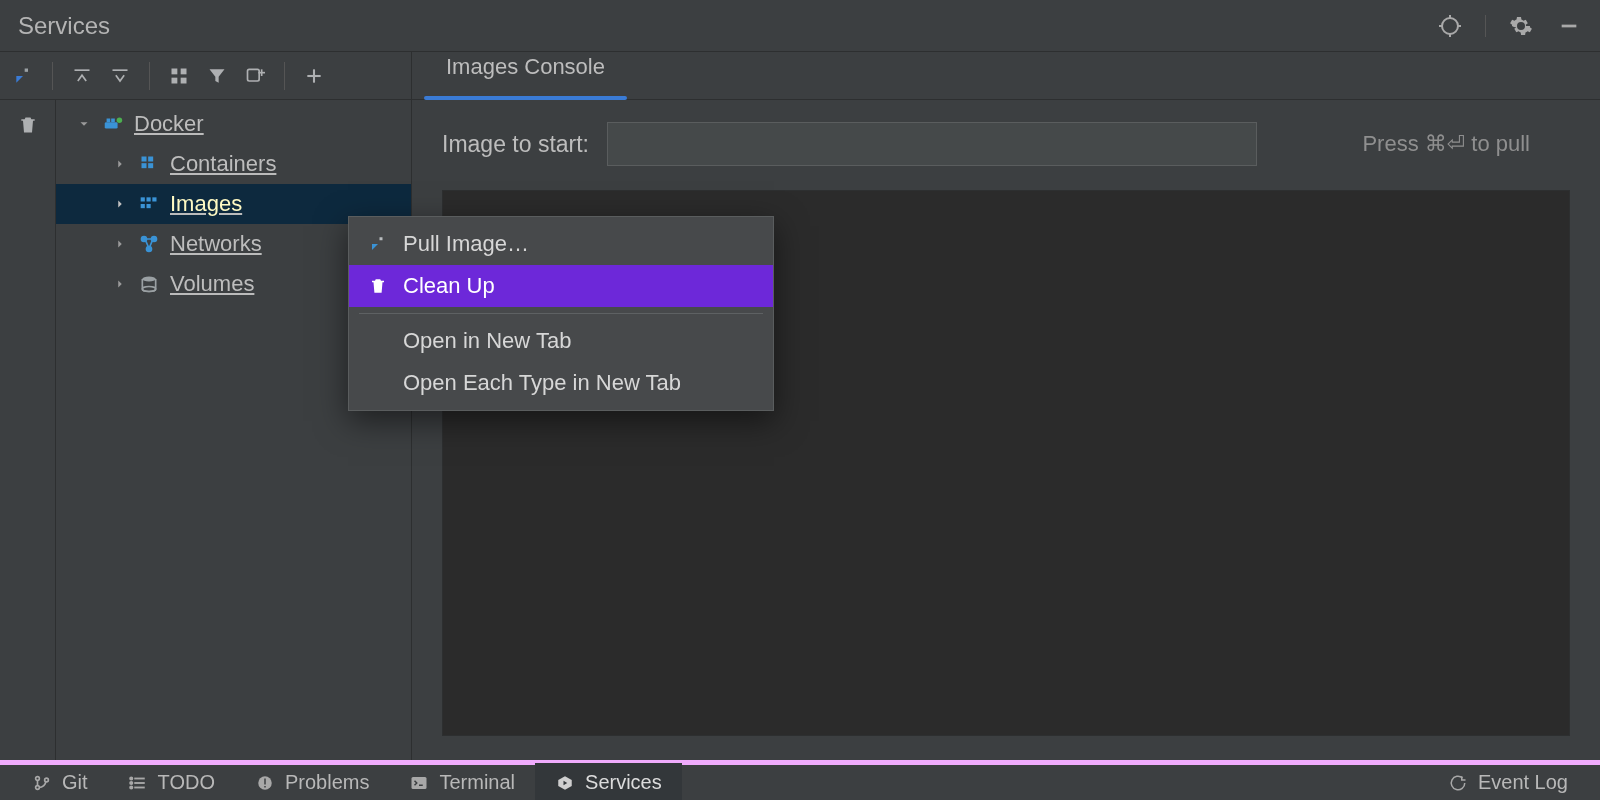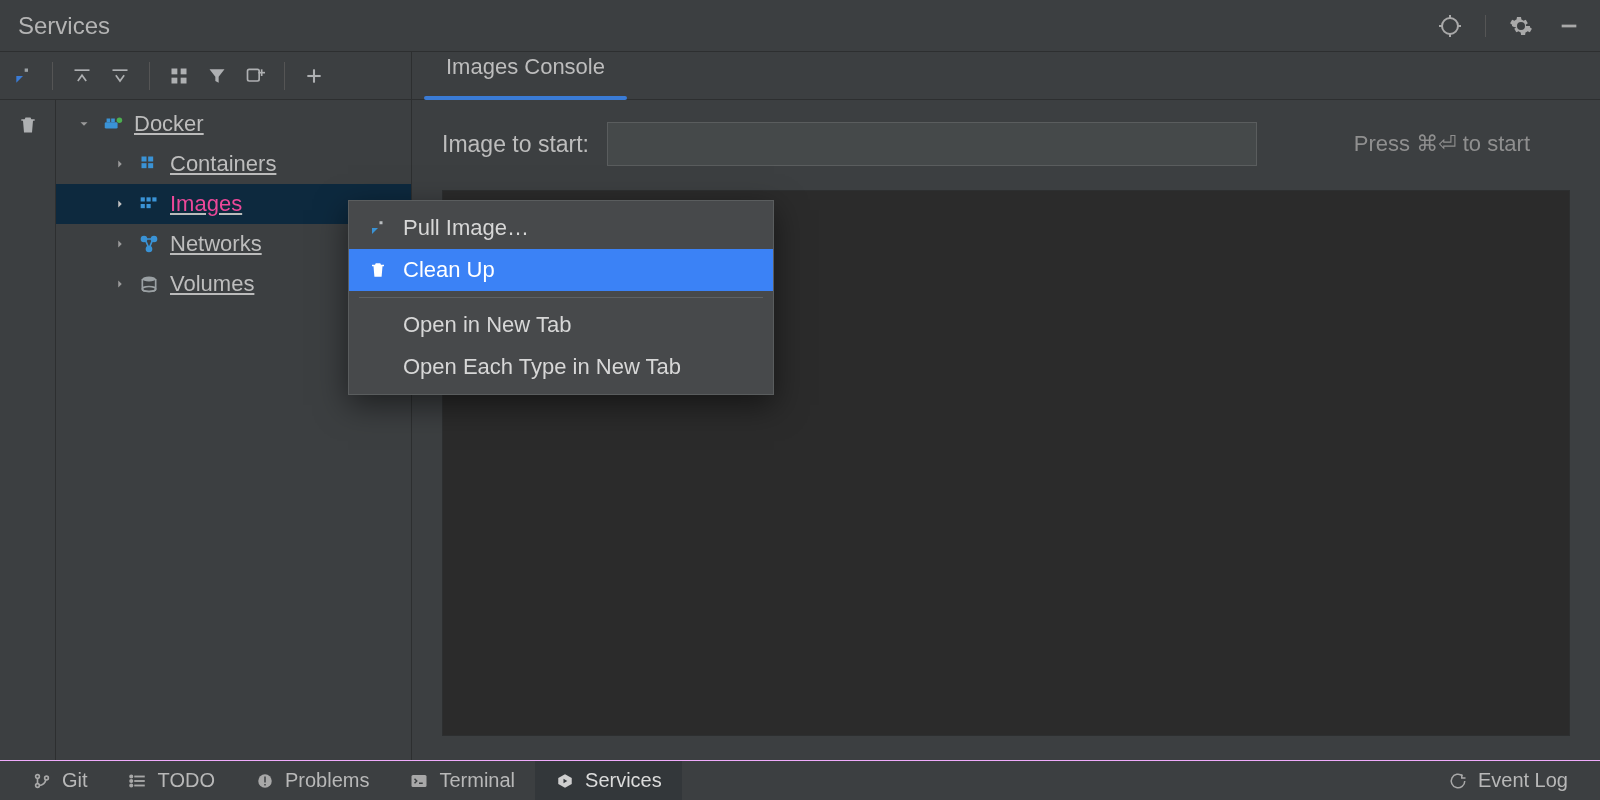--- a/index.html
+++ b/index.html
@@ -66,21 +66,21 @@
     height: 40px;
     display: flex;
     align-items: center;
     gap: 10px;
     padding-left: 16px;
     color: #bdbdbd;
     font-size: 22px;
     white-space: nowrap;
   }
   .tree-row.depth1 { padding-left: 56px; }
-  .tree-row.selected { background: #0d293e; color:#ec4899; }
+  .tree-row.selected { background: #0d293e; color:#fef9c3; }
   .chevron { width:16px; display:inline-flex; justify-content:center; color:#9b9b9b;}
   .node-icon { width:22px; height:22px; display:inline-flex; align-items:center; justify-content:center;}
 
   
   .content { flex:1; display:flex; flex-direction:column; min-width:0;}
   .tabbar { height:48px; display:flex; align-items:flex-end; border-bottom:1px solid #2d2f30; padding-left:12px;}
   .tab {
     height:65px; display:flex; align-items:center; padding:0 22px;
     color:#bdbdbd; font-size:22px; position:relative;
   }
@@ -98,41 +98,41 @@
   }
   .pull-hint{ margin-left:auto; color:#8f8f8f; font-size:22px; padding-right:40px;}
   .console-area{
     margin: 6px 30px 24px 30px;
     flex:1; background:#2b2b2b; border:1px solid #2d2f30;
   }
 
   
   .context-menu{
     position:absolute;
-    left:348px; top:200px;
+    left:348px; top:216px;
     width:426px;
     background:#47494b;
     border:1px solid #5a5d5e;
     box-shadow: 0 10px 30px rgba(0,0,0,.5);
     padding:6px 0;
     z-index:50;
   }
   .cm-item{
     height:42px; display:flex; align-items:center; gap:14px;
     padding:0 18px; font-size:22px; color:#d7d7d7;
   }
-  .cm-item.highlight{ background:#3b82f6; color:#fff;}
+  .cm-item.highlight{ background:#6d28d9; color:#fff;}
   .cm-icon{ width:22px; height:22px; display:inline-flex; align-items:center; justify-content:center; color:#cfcfcf;}
   .cm-item.highlight .cm-icon{ color:#fff;}
   .cm-sep{ height:1px; background:#5e6163; margin:6px 10px;}
   .cm-noicon{ padding-left:54px; }
 
   
   .footer{
-    height:40px; border-top:1px solid #f0abfc;
+    height:40px; border-top:5px solid #f0abfc;
     display:flex; align-items:center; padding:0 12px; gap:0;
     font-size:20px;
   }
   .footer .f-item{
     height:40px; display:flex; align-items:center; gap:10px; padding:0 20px; color:#b8b8b8;
   }
   .footer .f-item.active{ background:#33373a; color:#dcdcdc;}
   .footer .f-spacer{ flex:1;}
   .f-icon{ width:20px; height:20px; display:inline-flex; align-items:center; justify-content:center; color:#a8a8a8;}
   .footer .f-item.active .f-icon{ color:#cfcfcf;}
@@ -321,21 +321,21 @@
 
   <div class="content">
     <div class="tabbar">
       <div class="tab active">
         <span>Images Console</span>
       </div>
     </div>
     <div class="pull-row">
       <span class="pull-label">Image to start:</span>
       <input class="pull-input" type="text" value="" style="">
-      <span class="pull-hint">Press ⌘⏎ to start</span>
+      <span class="pull-hint">Press ⌘⏎ to pull</span>
     </div>
     <div class="console-area"></div>
   </div>
 </div>
 
 <div class="context-menu">
   <div class="cm-item">
     <span class="cm-icon">
       <svg width="18" height="18" viewBox="0 0 24 24" fill="#3a93d6">
           <path d="M4 20l8-8H4v8z"></path>

